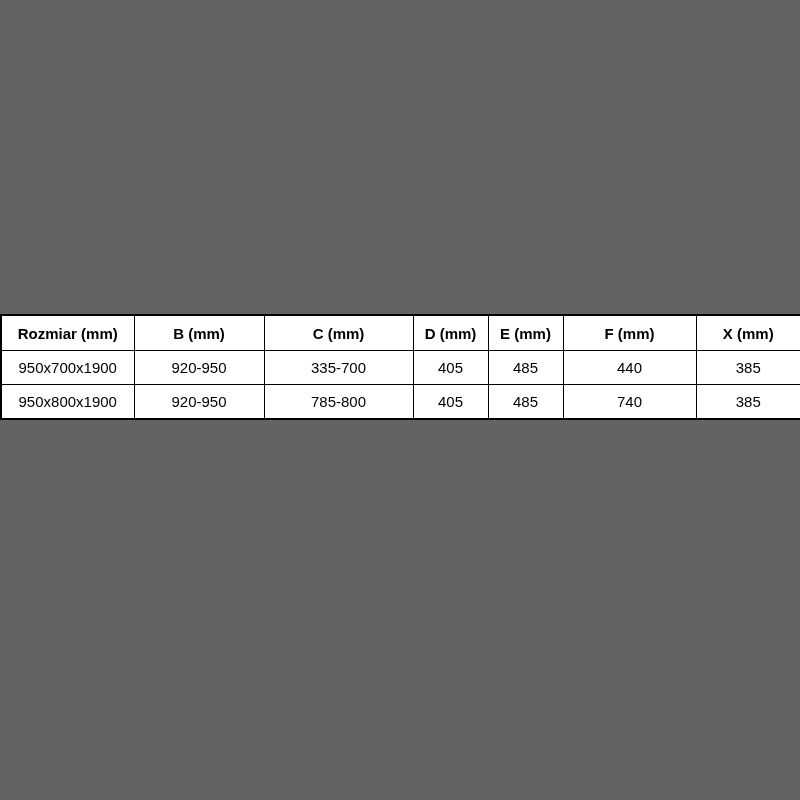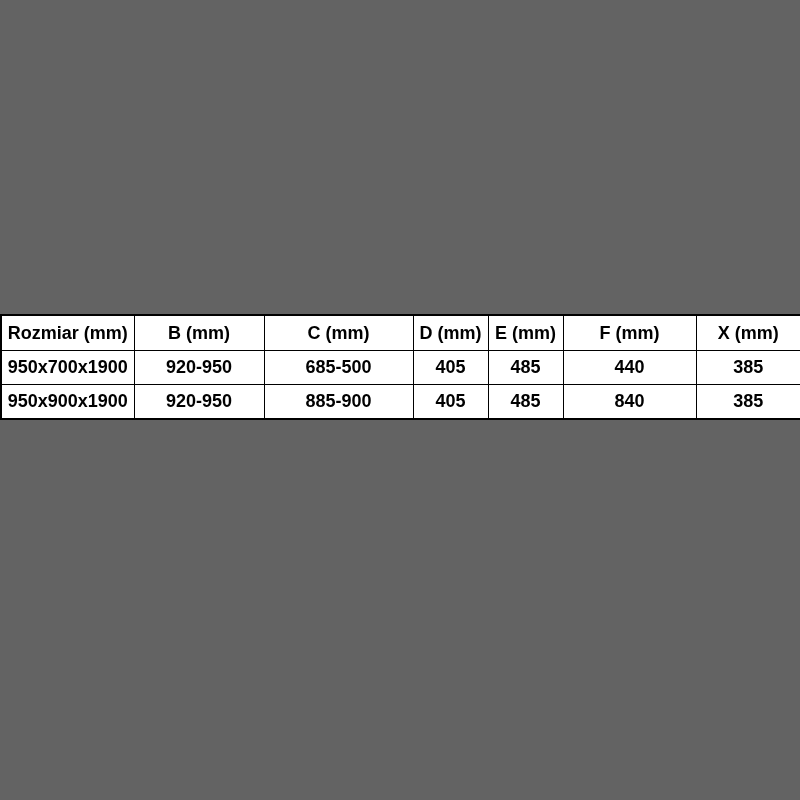--- a/index.html
+++ b/index.html
@@ -27,31 +27,31 @@
     background: #ffffff;
     border: 2px solid #000000;
   }
   table.spec-table th,
   table.spec-table td {
     border: 1px solid #000000;
     text-align: center;
     vertical-align: middle;
     padding: 0;
     color: #000000;
-    font-size: 18px;
+    font-size: 15px;
     background: #ffffff;
     overflow: hidden;
     white-space: nowrap;
   }
   table.spec-table th {
     font-weight: bold;
     height: 34px;
   }
   table.spec-table td {
-    font-weight: bold;
+    font-weight: normal;
     height: 33px;
   }
   col.c-rozmiar { width: 133px; }
   col.c-b       { width: 130px; }
   col.c-c       { width: 149px; }
   col.c-d       { width: 75px;  }
   col.c-e       { width: 75px;  }
   col.c-f       { width: 133px; }
   col.c-x       { width: 105px; }
 </style>
@@ -77,30 +77,30 @@
         <th>D (mm)</th>
         <th>E (mm)</th>
         <th>F (mm)</th>
         <th>X (mm)</th>
       </tr>
     </thead>
     <tbody>
       <tr>
         <td>950x700x1900</td>
         <td>920-950</td>
-        <td>685-500</td>
+        <td>335-700</td>
         <td>405</td>
         <td>485</td>
         <td>440</td>
         <td>385</td>
       </tr>
       <tr>
-        <td>950x900x1900</td>
+        <td>950x800x1900</td>
         <td>920-950</td>
-        <td>885-900</td>
+        <td>785-800</td>
         <td>405</td>
         <td>485</td>
-        <td>840</td>
+        <td>740</td>
         <td>385</td>
       </tr>
     </tbody>
   </table>
 </div>
 
 </body></html>

